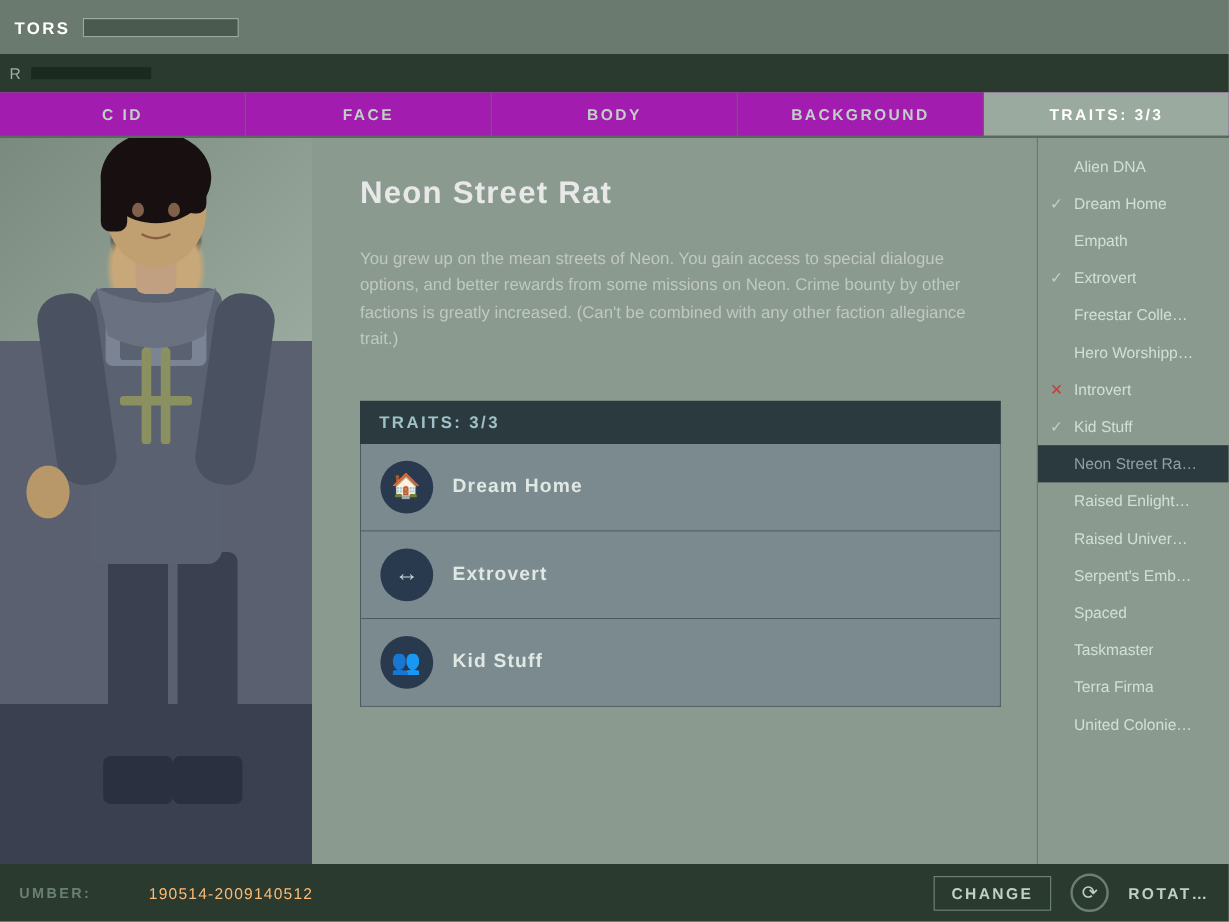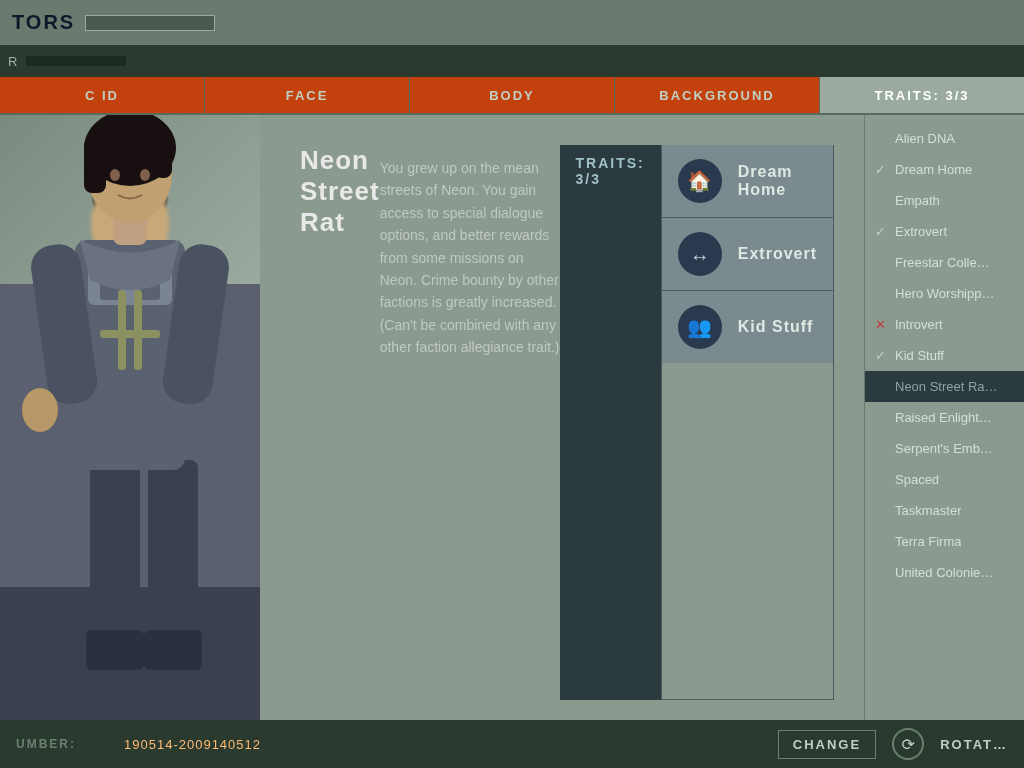--- a/index.html
+++ b/index.html
@@ -18,22 +18,22 @@
       top: 0;
       left: 0;
       right: 0;
       height: 45px;
       background: #6b7a6e;
       display: flex;
       align-items: center;
       padding: 0 12px;
     }
     .top-bar-title {
-      color: #0f172a;
-      font-size: 20px;
+      color: #ffffff;
+      font-size: 14px;
       font-weight: bold;
       letter-spacing: 2px;
       text-transform: uppercase;
     }
     .top-bar-progress {
       margin-left: 10px;
       width: 130px;
       height: 16px;
       background: #4a5a4e;
       border: 1px solid #9aaa9e;
@@ -63,21 +63,21 @@
       background: #1a2a1e;
     }
 
     
     .nav-tabs {
       position: absolute;
       top: 77px;
       left: 0;
       right: 0;
       height: 38px;
-      background: #c2410c;
+      background: #a21caf;
       display: flex;
       align-items: stretch;
       border-bottom: 2px solid #5a6a5e;
     }
     .nav-tab {
       flex: 1;
       display: flex;
       align-items: center;
       justify-content: center;
       color: #c0d0c4;
@@ -125,21 +125,21 @@
         radial-gradient(ellipse 60px 70px at 50% 18%, #c8a878 60%, transparent 70%),
         radial-gradient(ellipse 65px 50px at 50% 14%, #1a1010 50%, transparent 60%),
         linear-gradient(180deg, transparent 28%, #5a6070 28%, #5a6070 78%, #3a4050 78%);
     }
 
     
     .center-panel {
       flex: 1;
       padding: 30px 30px 20px 40px;
       display: flex;
-      flex-direction: row;
+      flex-direction: column;
       max-width: 660px;
     }
 
     .trait-title {
       font-size: 26px;
       color: #e8e8e8;
       font-weight: bold;
       margin-bottom: 16px;
       letter-spacing: 1px;
     }
@@ -444,20 +444,24 @@
       <div class="sidebar-item highlighted">
         <span class="sidebar-check"></span>
         <span class="sidebar-label">Neon Street Ra…</span>
       </div>
       <div class="sidebar-item">
         <span class="sidebar-check"></span>
         <span class="sidebar-label">Raised Enlight…</span>
       </div>
       <div class="sidebar-item">
         <span class="sidebar-check"></span>
+        <span class="sidebar-label">Raised Univer…</span>
+      </div>
+      <div class="sidebar-item">
+        <span class="sidebar-check"></span>
         <span class="sidebar-label">Serpent's Emb…</span>
       </div>
       <div class="sidebar-item">
         <span class="sidebar-check"></span>
         <span class="sidebar-label">Spaced</span>
       </div>
       <div class="sidebar-item">
         <span class="sidebar-check"></span>
         <span class="sidebar-label">Taskmaster</span>
       </div>

